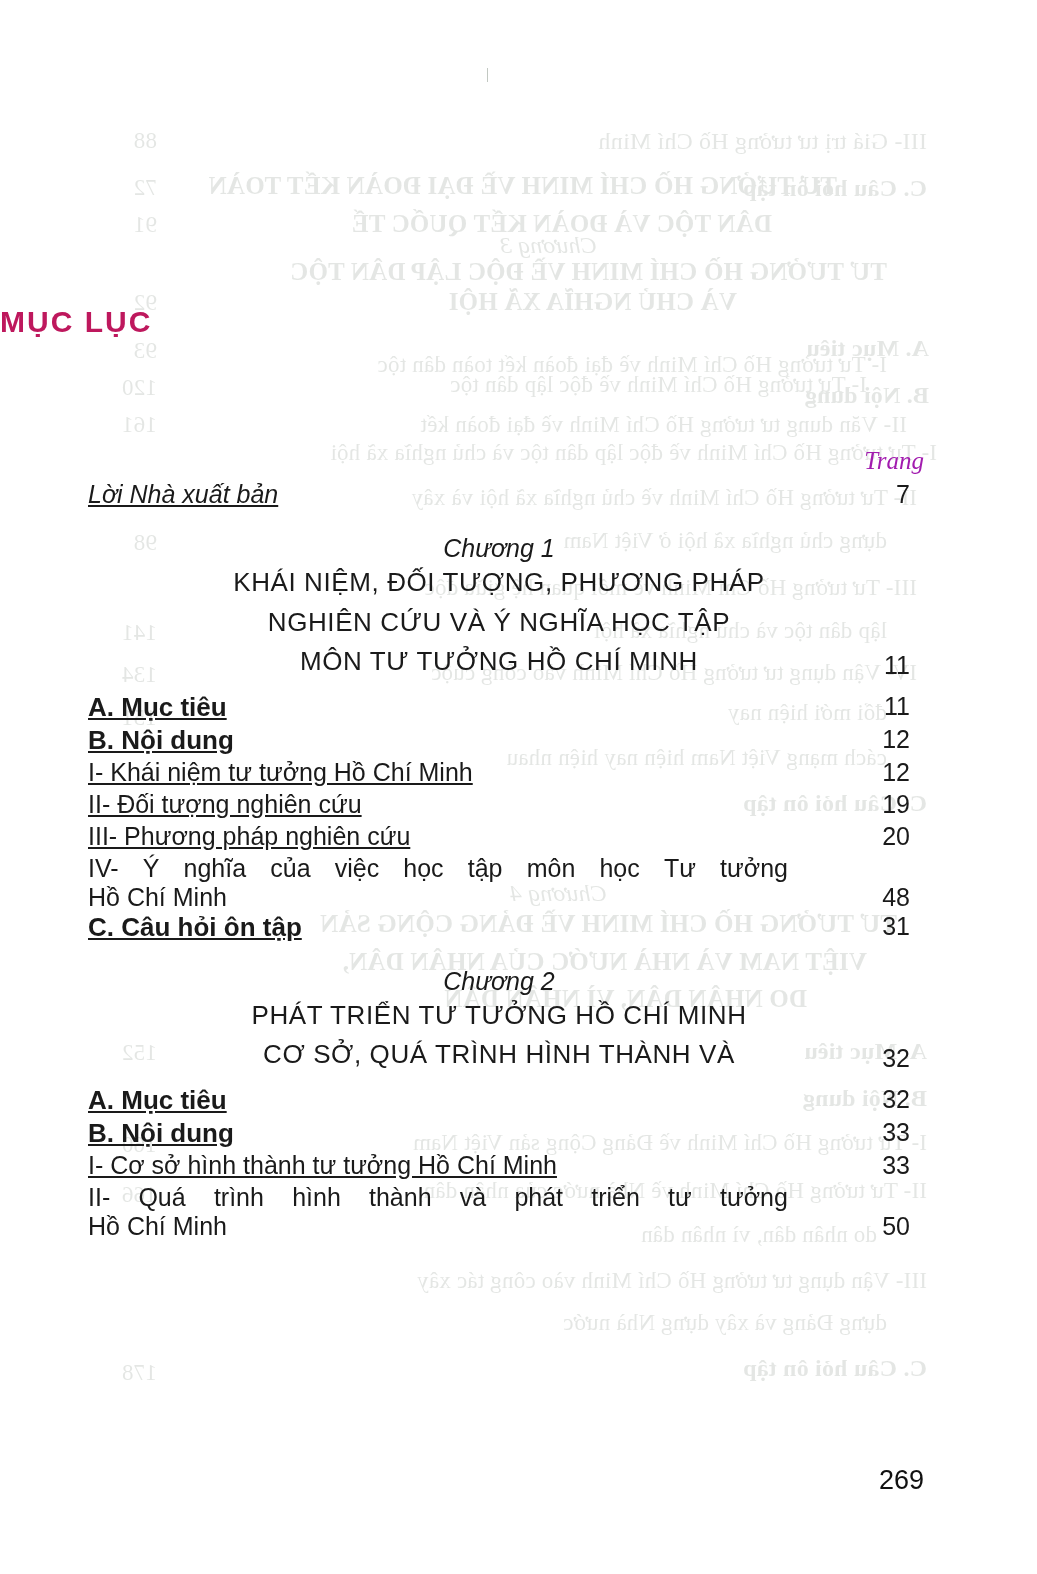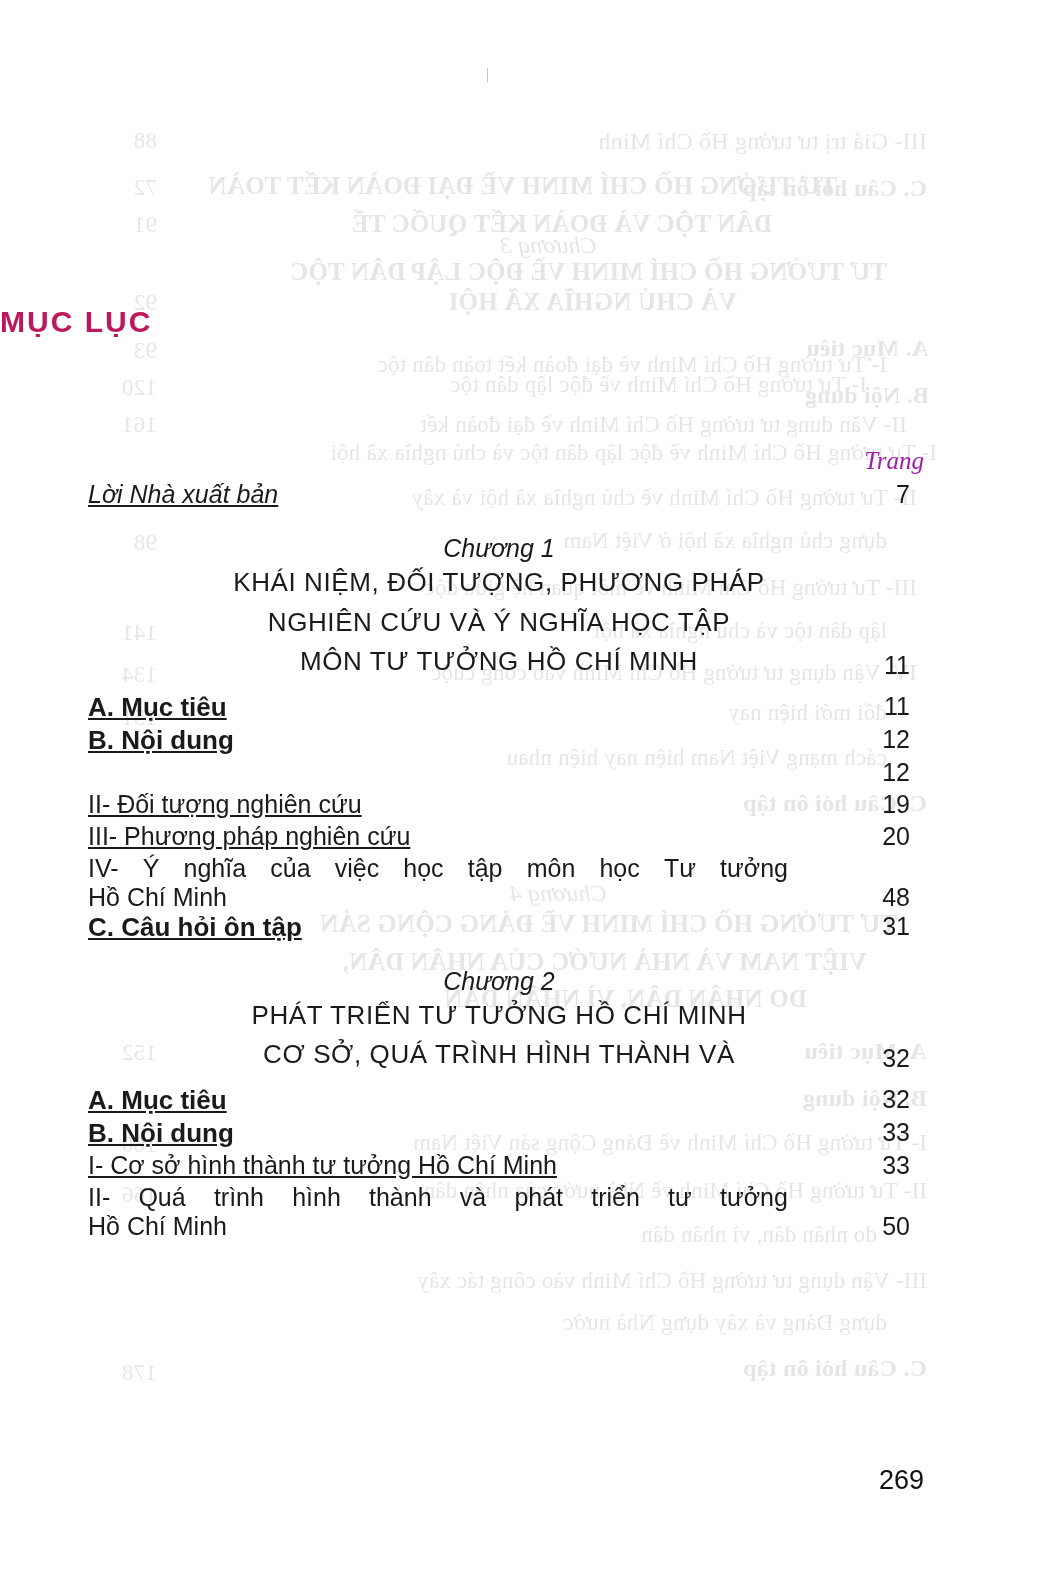--- a/index.html
+++ b/index.html
@@ -245,20 +245,21 @@
       <div class="spacer-sm"></div>
       <div class="row">
         <span class="label bold-entry">A. Mục tiêu</span>
         <span class="page-no">11</span>
       </div>
       <div class="row">
         <span class="label bold-entry">B. Nội dung</span>
         <span class="page-no">12</span>
       </div>
       <div class="row">
+        <span class="label plain-entry">I- Khái niệm tư tưởng Hồ Chí Minh</span>
         <span class="page-no">12</span>
       </div>
       <div class="row">
         <span class="label plain-entry">II- Đối tượng nghiên cứu</span>
         <span class="page-no">19</span>
       </div>
       <div class="row">
         <span class="label plain-entry">III- Phương pháp nghiên cứu</span>
         <span class="page-no">20</span>
       </div>

